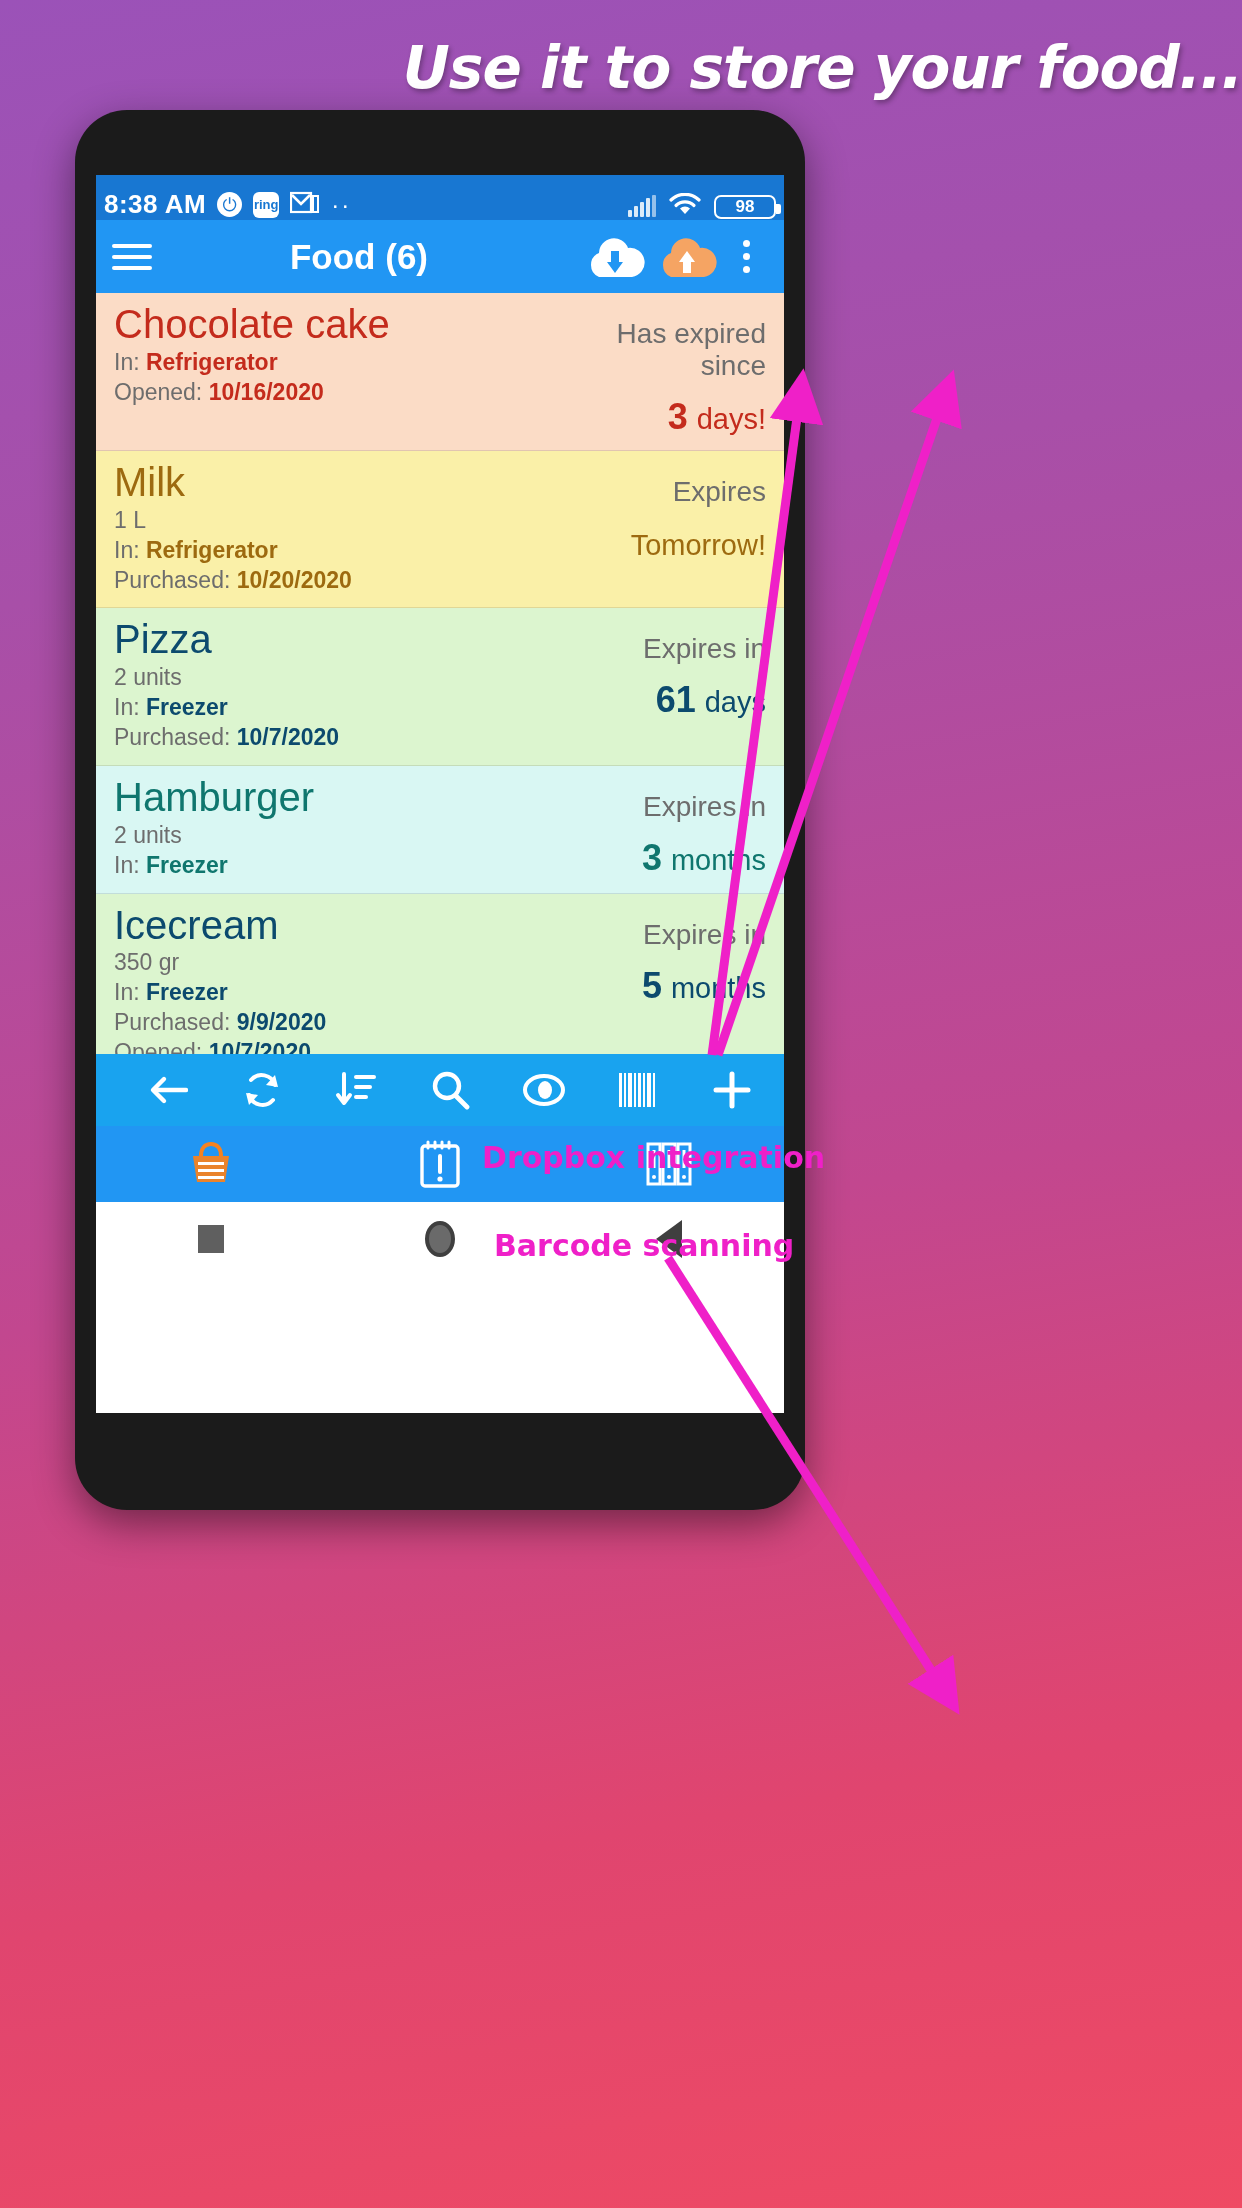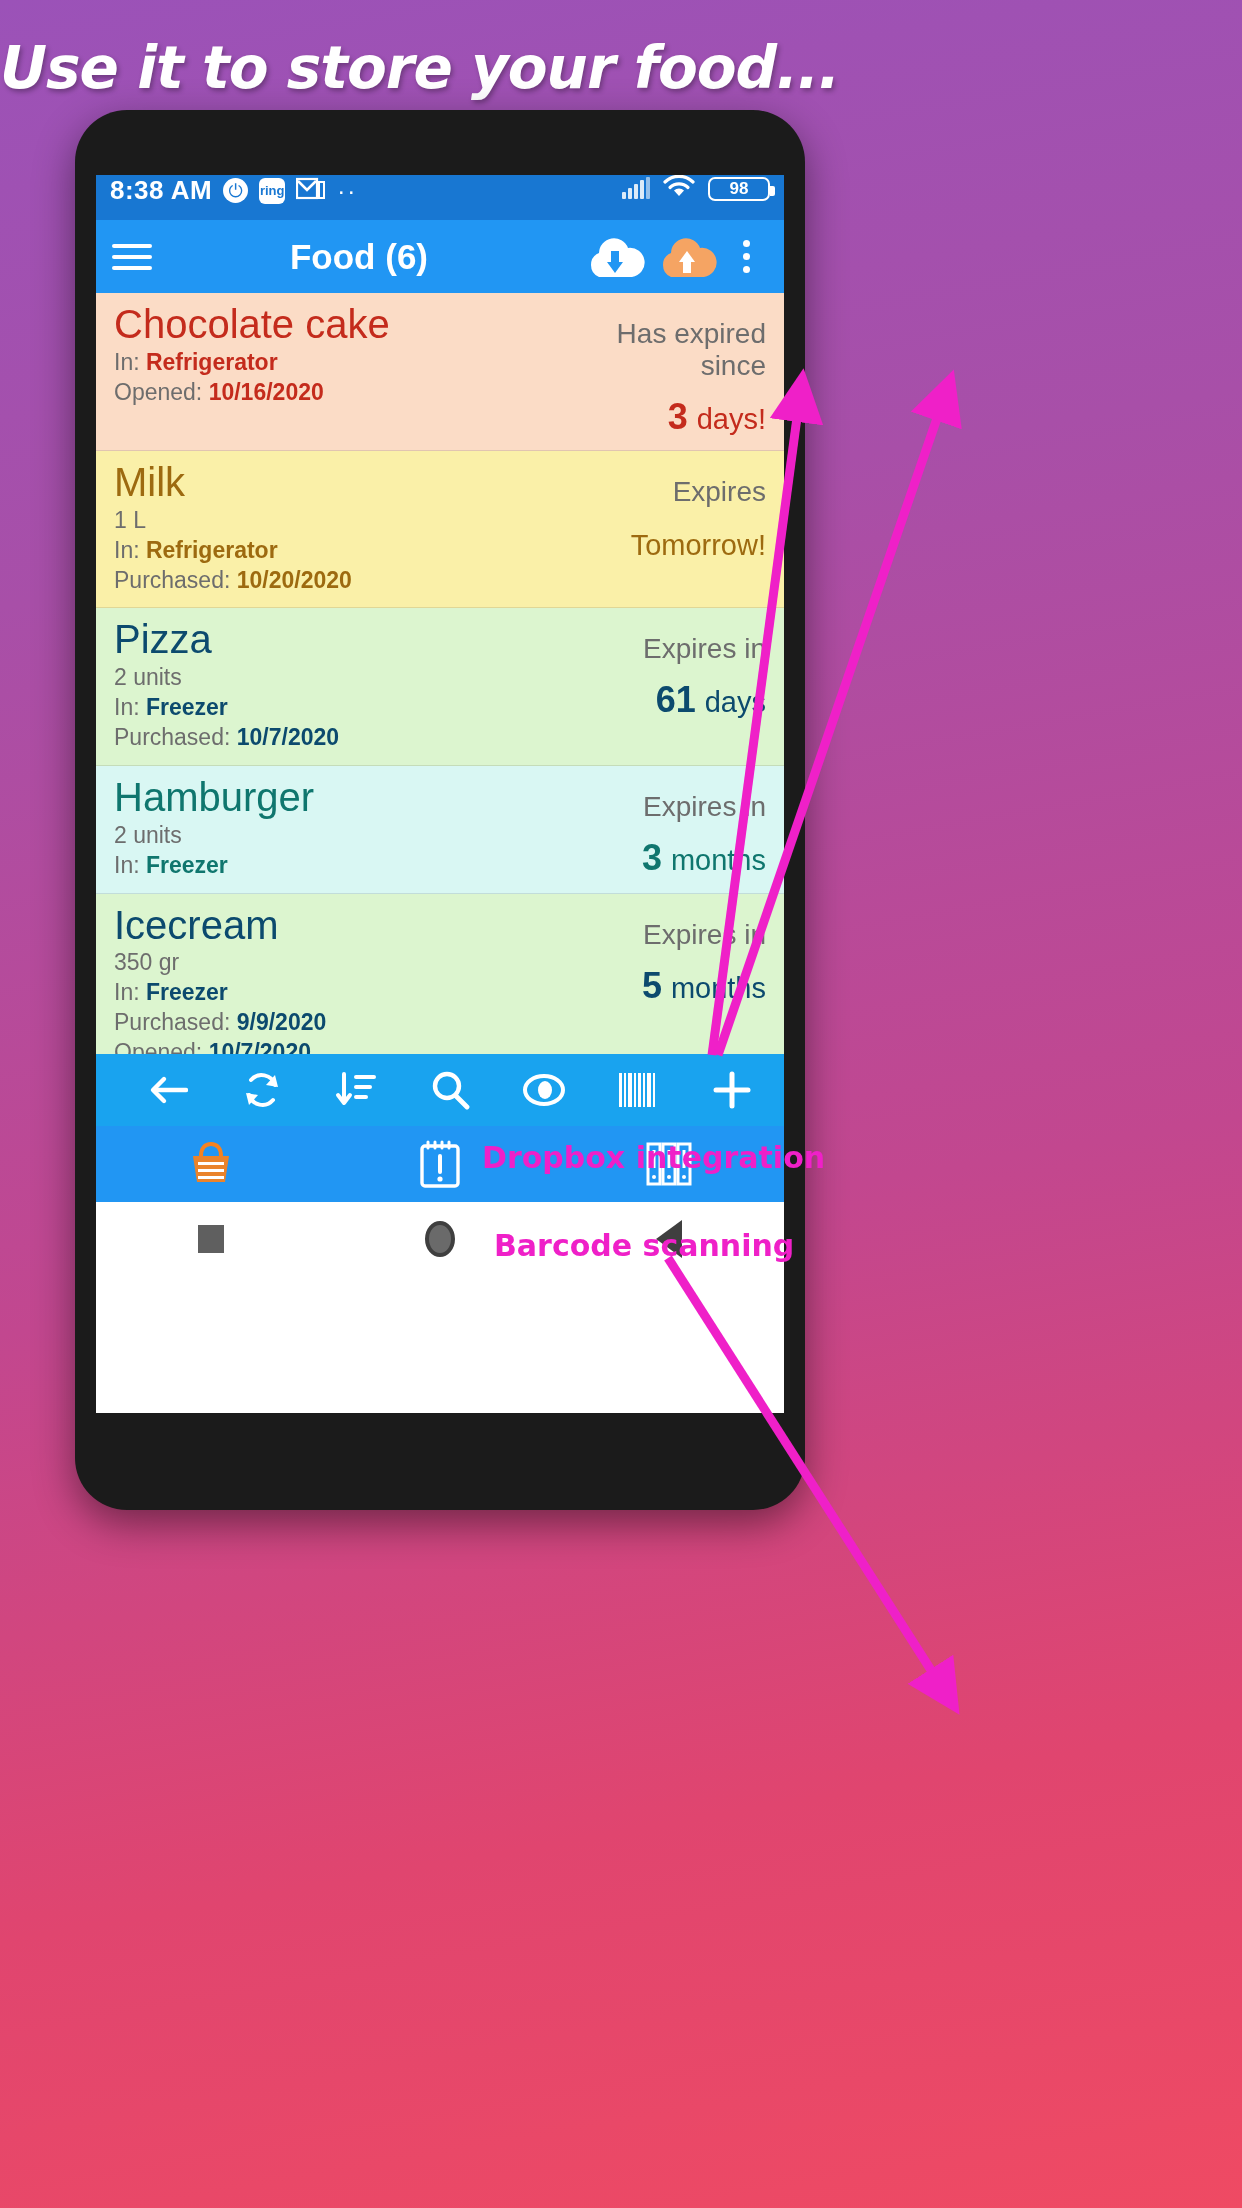--- a/index.html
+++ b/index.html
@@ -6,21 +6,21 @@
   html,body { width:1242px; height:2208px; overflow:hidden; }
   body {
     font-family:"Liberation Sans", sans-serif;
     background:linear-gradient(170deg,#9b52b8 0%,#a84fa8 25%,#c2478f 55%,#e0456f 80%,#ef4a63 100%);
     position:relative;
   }
 
   
   .headline{
     position:absolute; top:34px; left:0; width:100%;
-    text-align:left;
+    text-align:right;
     font-size:58px; font-weight:bold; font-style:italic;
     color:#ffffff; letter-spacing:-1px;
     text-shadow:2px 3px 5px rgba(0,0,0,.30);
     font-family:"DejaVu Sans", sans-serif;
   }
 
   
   .phone{
     position:absolute; left:75px; top:110px;
     width:730px; height:1400px;
@@ -30,21 +30,21 @@
   }
   .screen{
     position:absolute; left:21px; top:65px;
     width:688px; height:1238px;
     background:#ffffff; overflow:hidden;
   }
 
   
   .statusbar{
     height:45px; background:#1877d2;
-    display:flex; align-items:flex-start; padding:0 14px;
+    display:flex; align-items:flex-end; padding:0 8px;
     color:#fff;
   }
   .sb-time{ font-size:26px; font-weight:bold; letter-spacing:.5px; }
   .sb-left{ display:flex; align-items:center; gap:11px; }
   .sb-right{ margin-left:auto; display:flex; align-items:center; gap:13px; }
 
   .ic-power{
     width:25px;height:25px;border-radius:50%;background:#fff;
     display:flex;align-items:center;justify-content:center;
     color:#1877d2;font-size:18px;line-height:1;

